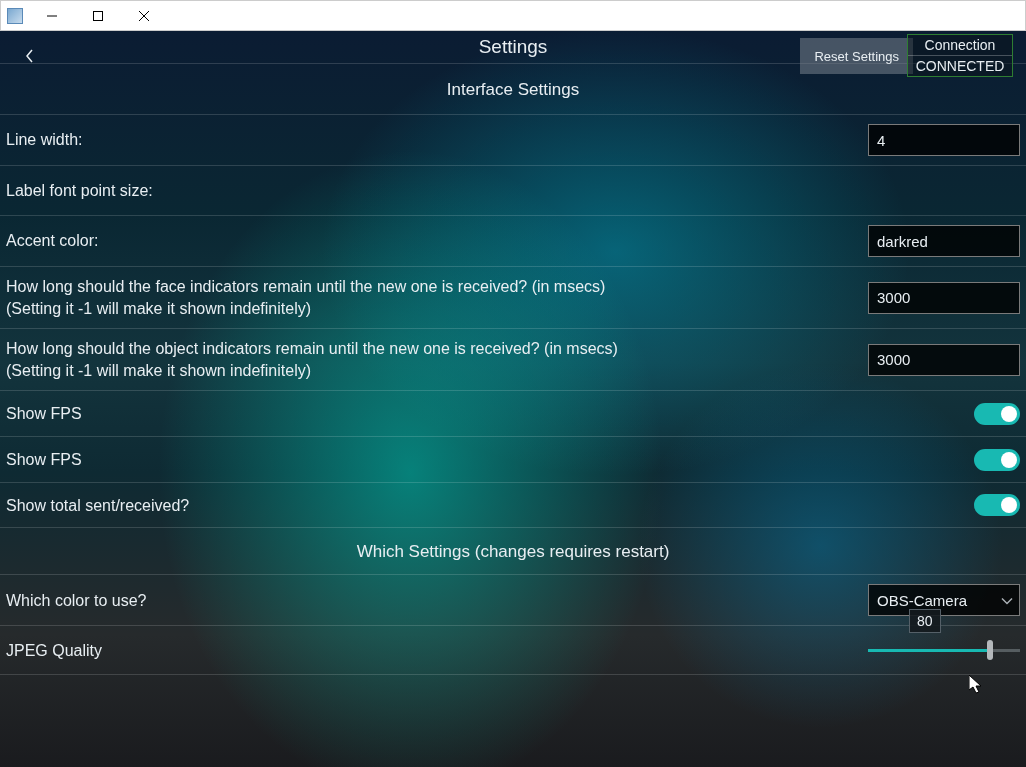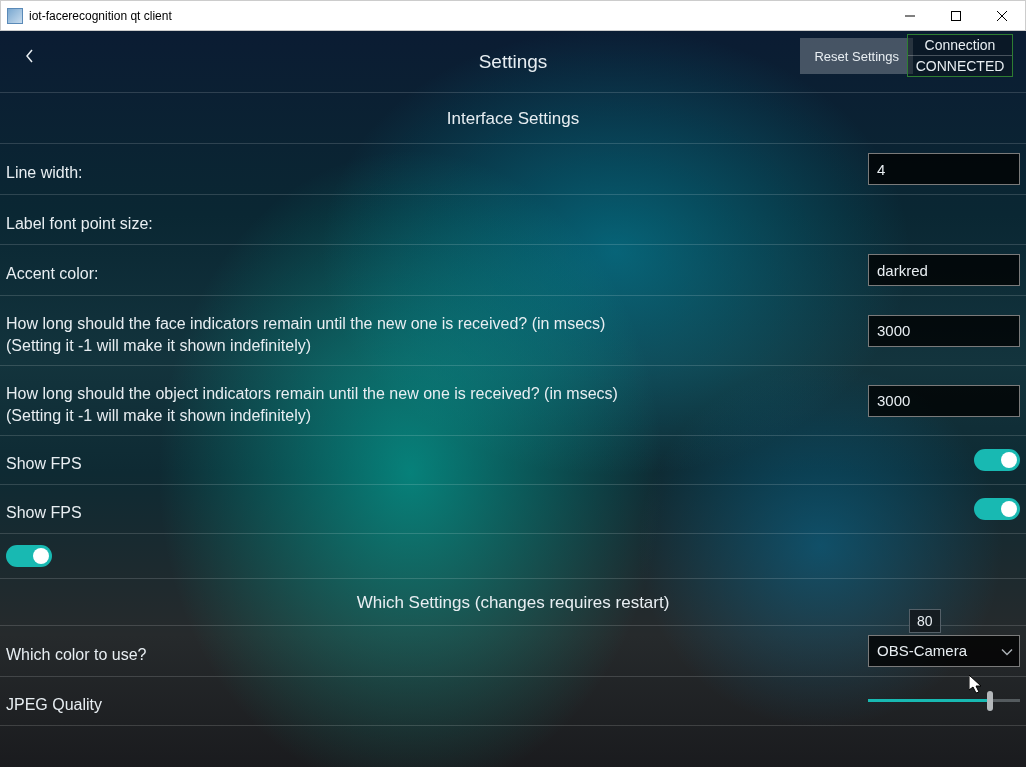--- a/index.html
+++ b/index.html
@@ -42,21 +42,21 @@
       radial-gradient(ellipse 420px 320px at 60% 30%, rgba(0,170,200,0.45), rgba(0,170,200,0) 70%),
       radial-gradient(ellipse 260px 260px at 80% 70%, rgba(0,150,210,0.35), rgba(0,150,210,0) 70%),
       linear-gradient(180deg, #0b1c33 0%, #0a2733 25%, #13343d 45%, #0e2a33 60%, #262a2c 82%, #1a1b1e 100%);
     color: #e8eef2;
     overflow: hidden;
   }
 
   
   .appbar {
     position: relative;
-    height: 62px;
+    height: 33px;
     display: flex;
     align-items: center;
     justify-content: center;
     border-bottom: 1px solid rgba(255,255,255,0.15);
   }
   .back-btn {
     position: absolute; left: 0; top: 0; height: 50px; width: 60px;
     display: flex; align-items: center; justify-content: center;
     color: #e8eef2;
   }
@@ -88,21 +88,21 @@
   }
   .row {
     display: flex;
     align-items: center;
     padding: 9px 6px;
     border-top: 1px solid rgba(255,255,255,0.15);
     font-size: 16px;
     min-height: 50px;
   }
   .section-divider-bottom { border-bottom: 1px solid rgba(255,255,255,0.15); }
-  .row .label { flex: 1; line-height: 1.35; white-space: pre-line; margin-top: 8px; }
+  .row .label { flex: 1; line-height: 1.35; white-space: pre-line; }
   .row .control { display: flex; align-items: center; gap: 8px; }
 
   
   .txt {
     width: 152px; height: 32px;
     background: rgba(0,0,0,0.78);
     border: 1px solid #7a7a7a;
     color: #e8eef2;
     padding: 0 8px;
     font-size: 15px;
@@ -157,21 +157,20 @@
   }
 
   
   .cursor { position: absolute; pointer-events: none; }
 </style>
 </head>
 <body>
 
 <div class="titlebar">
   <div class="app-icon"></div>
-  <div class="title-text">iot-facerecognition qt client</div>
   <div class="win-controls">
     <div class="win-btn">
       <svg width="10" height="10" viewBox="0 0 10 10">
           <line x1="0" y1="5" x2="10" y2="5" stroke="#000" stroke-width="1"></line>
         </svg>
     </div>
     <div class="win-btn">
       <svg width="10" height="10" viewBox="0 0 10 10">
           <rect x="0.5" y="0.5" width="9" height="9" fill="none" stroke="#000" stroke-width="1"></rect>
         </svg>
@@ -249,20 +248,21 @@
   <div class="row" style="min-height:46px;">
     <div class="label">Show FPS</div>
     <div class="control">
       <div class="toggle">
           <div class="knob"></div>
         </div>
     </div>
   </div>
 
   <div class="row section-divider-bottom" style="min-height:46px;">
+    <div class="label">Show total sent/received?</div>
     <div class="control">
       <div class="toggle">
           <div class="knob"></div>
         </div>
     </div>
   </div>
 
   <div class="section-title" style="padding:14px 6px 12px;">Which Settings (changes requires restart)</div>
 
   <div class="row">

